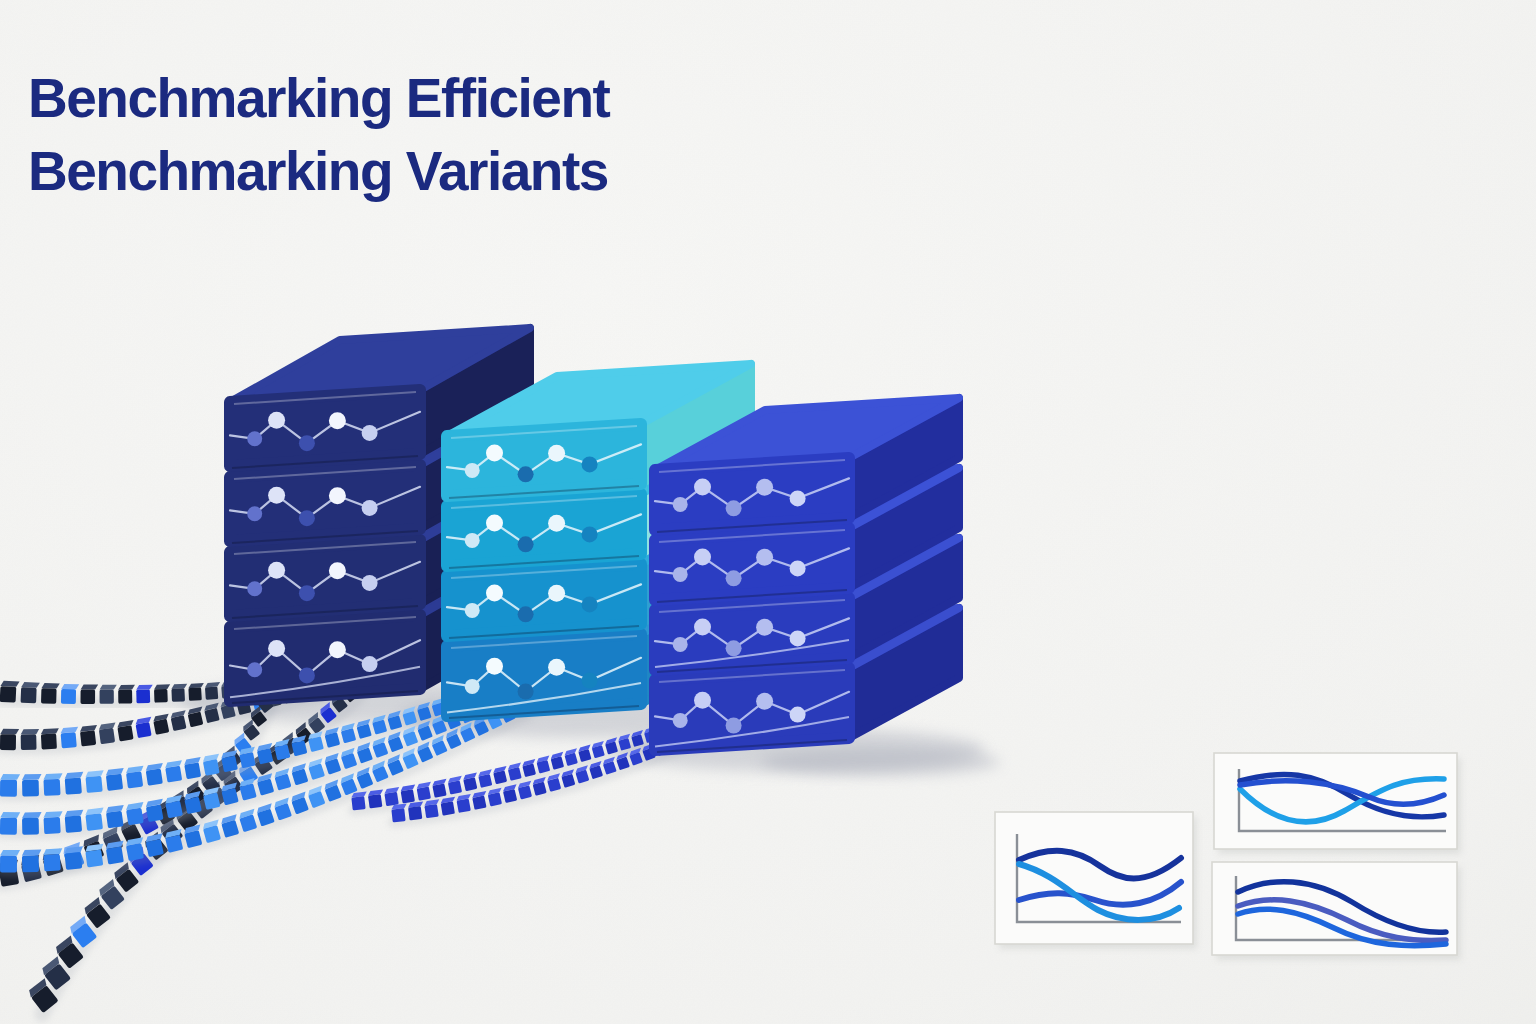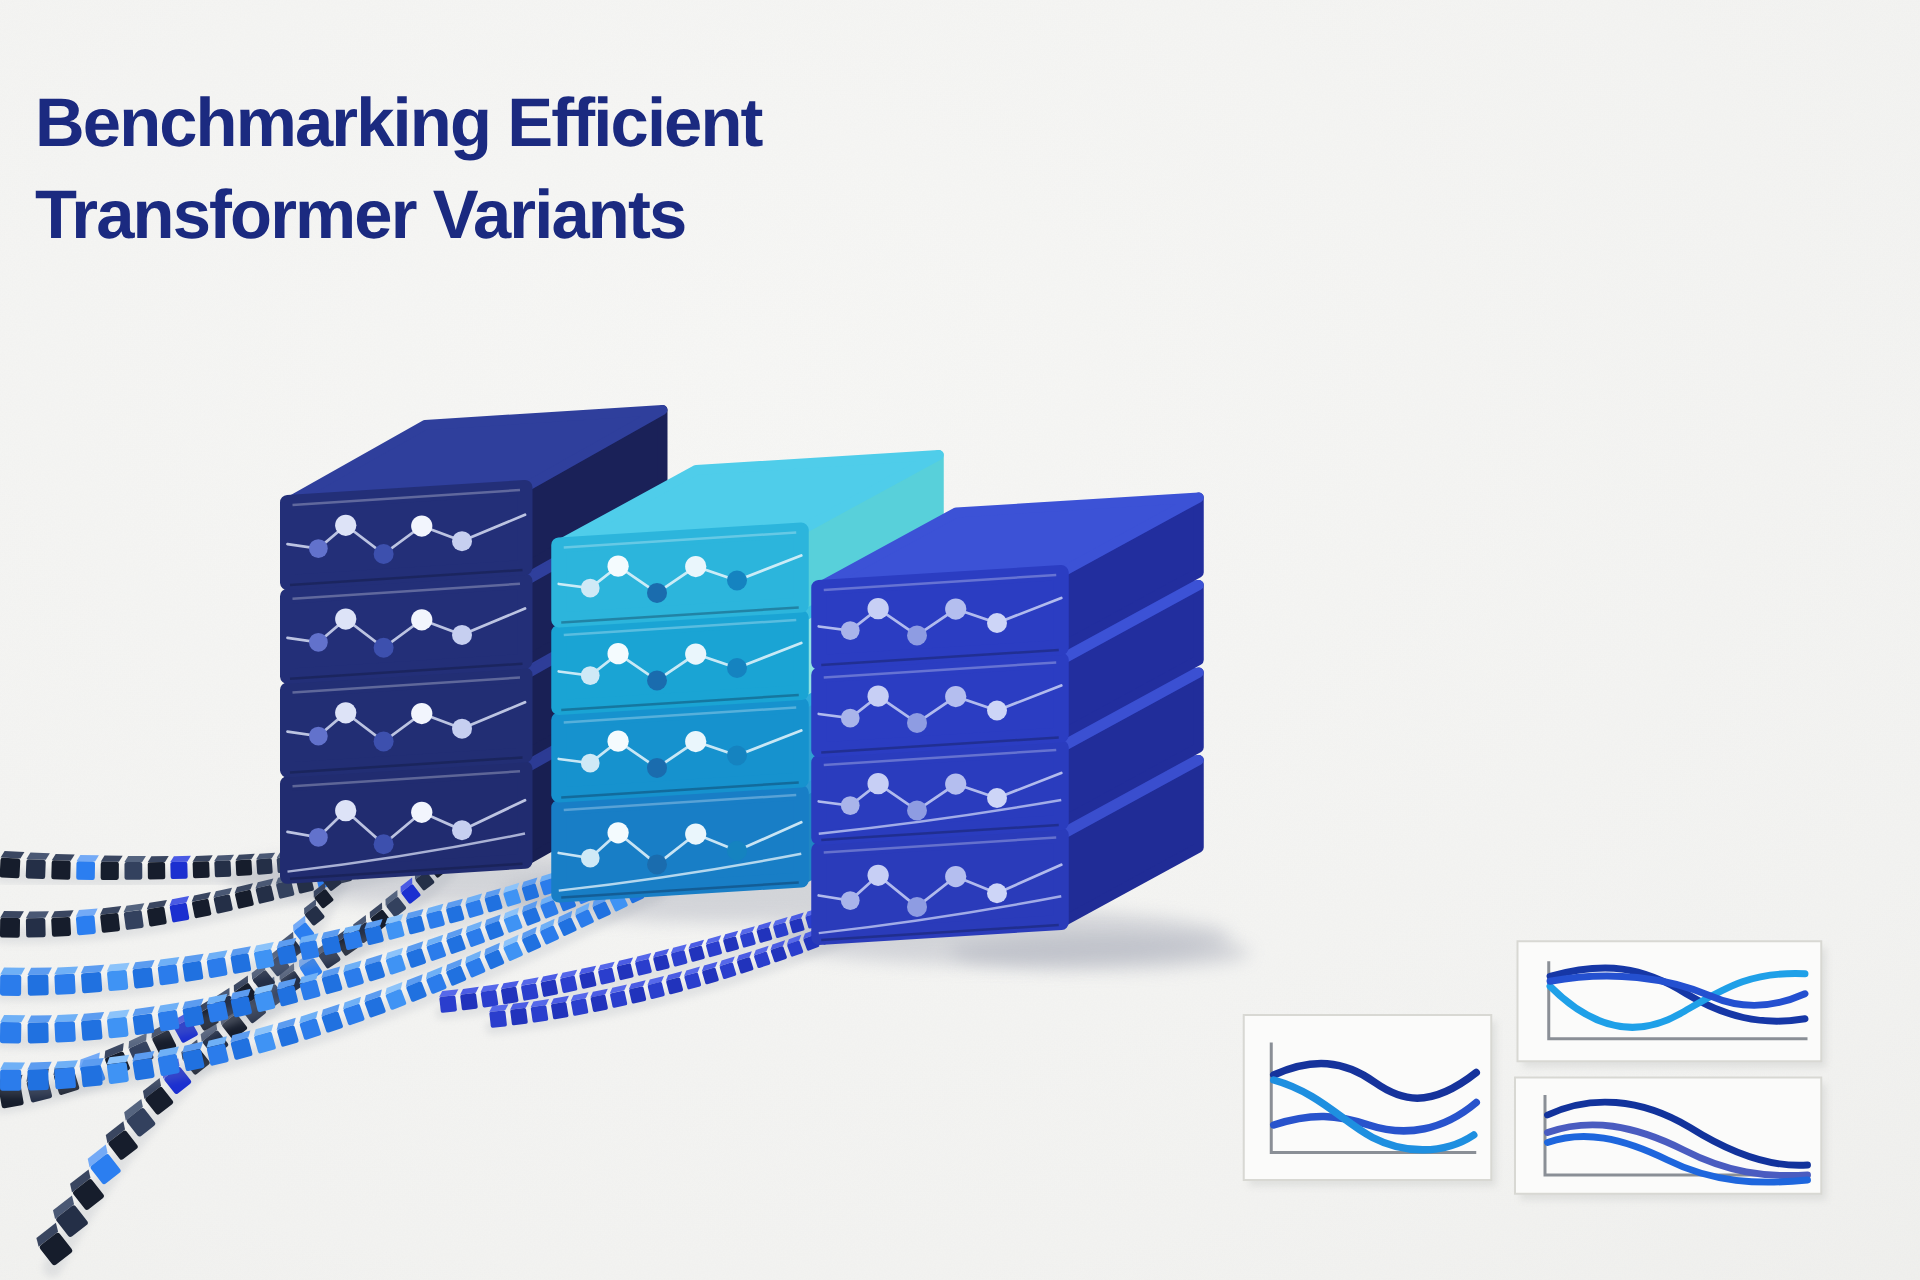--- a/index.html
+++ b/index.html
@@ -1095,15 +1095,15 @@
         <rect x="4" y="5" width="245" height="93" fill="#c9cbc9" opacity="0.45" filter="url(#blur3)"></rect>
         <rect x="0" y="0" width="245" height="93" fill="#fbfbfa" stroke="#d8d8d3" stroke-width="1.6"></rect>
         <path d="M 24 14 V 78 H 234" fill="none" stroke="#8a8f96" stroke-width="2.4"></path>
         <path d="M 26 30 C 60 14 100 16 140 40 C 175 62 205 72 234 70" fill="none" stroke="#12339c" stroke-width="5.5" stroke-linecap="round"></path>
         <path d="M 26 44 C 60 32 95 38 135 58 C 170 76 200 80 234 78" fill="none" stroke="#4a5cc0" stroke-width="5.5" stroke-linecap="round"></path>
         <path d="M 26 52 C 55 42 85 48 122 66 C 158 84 195 86 234 82" fill="none" stroke="#1e66dd" stroke-width="5.5" stroke-linecap="round"></path>
       </g>
     </svg>
   <div class="title" style="color: rgb(27, 42, 128);">
     <div>Benchmarking Efficient</div>
-    <div>Transformer Variants</div>
+    <div>Benchmarking Variants</div>
   </div>
 </div>
 
 </body></html>

